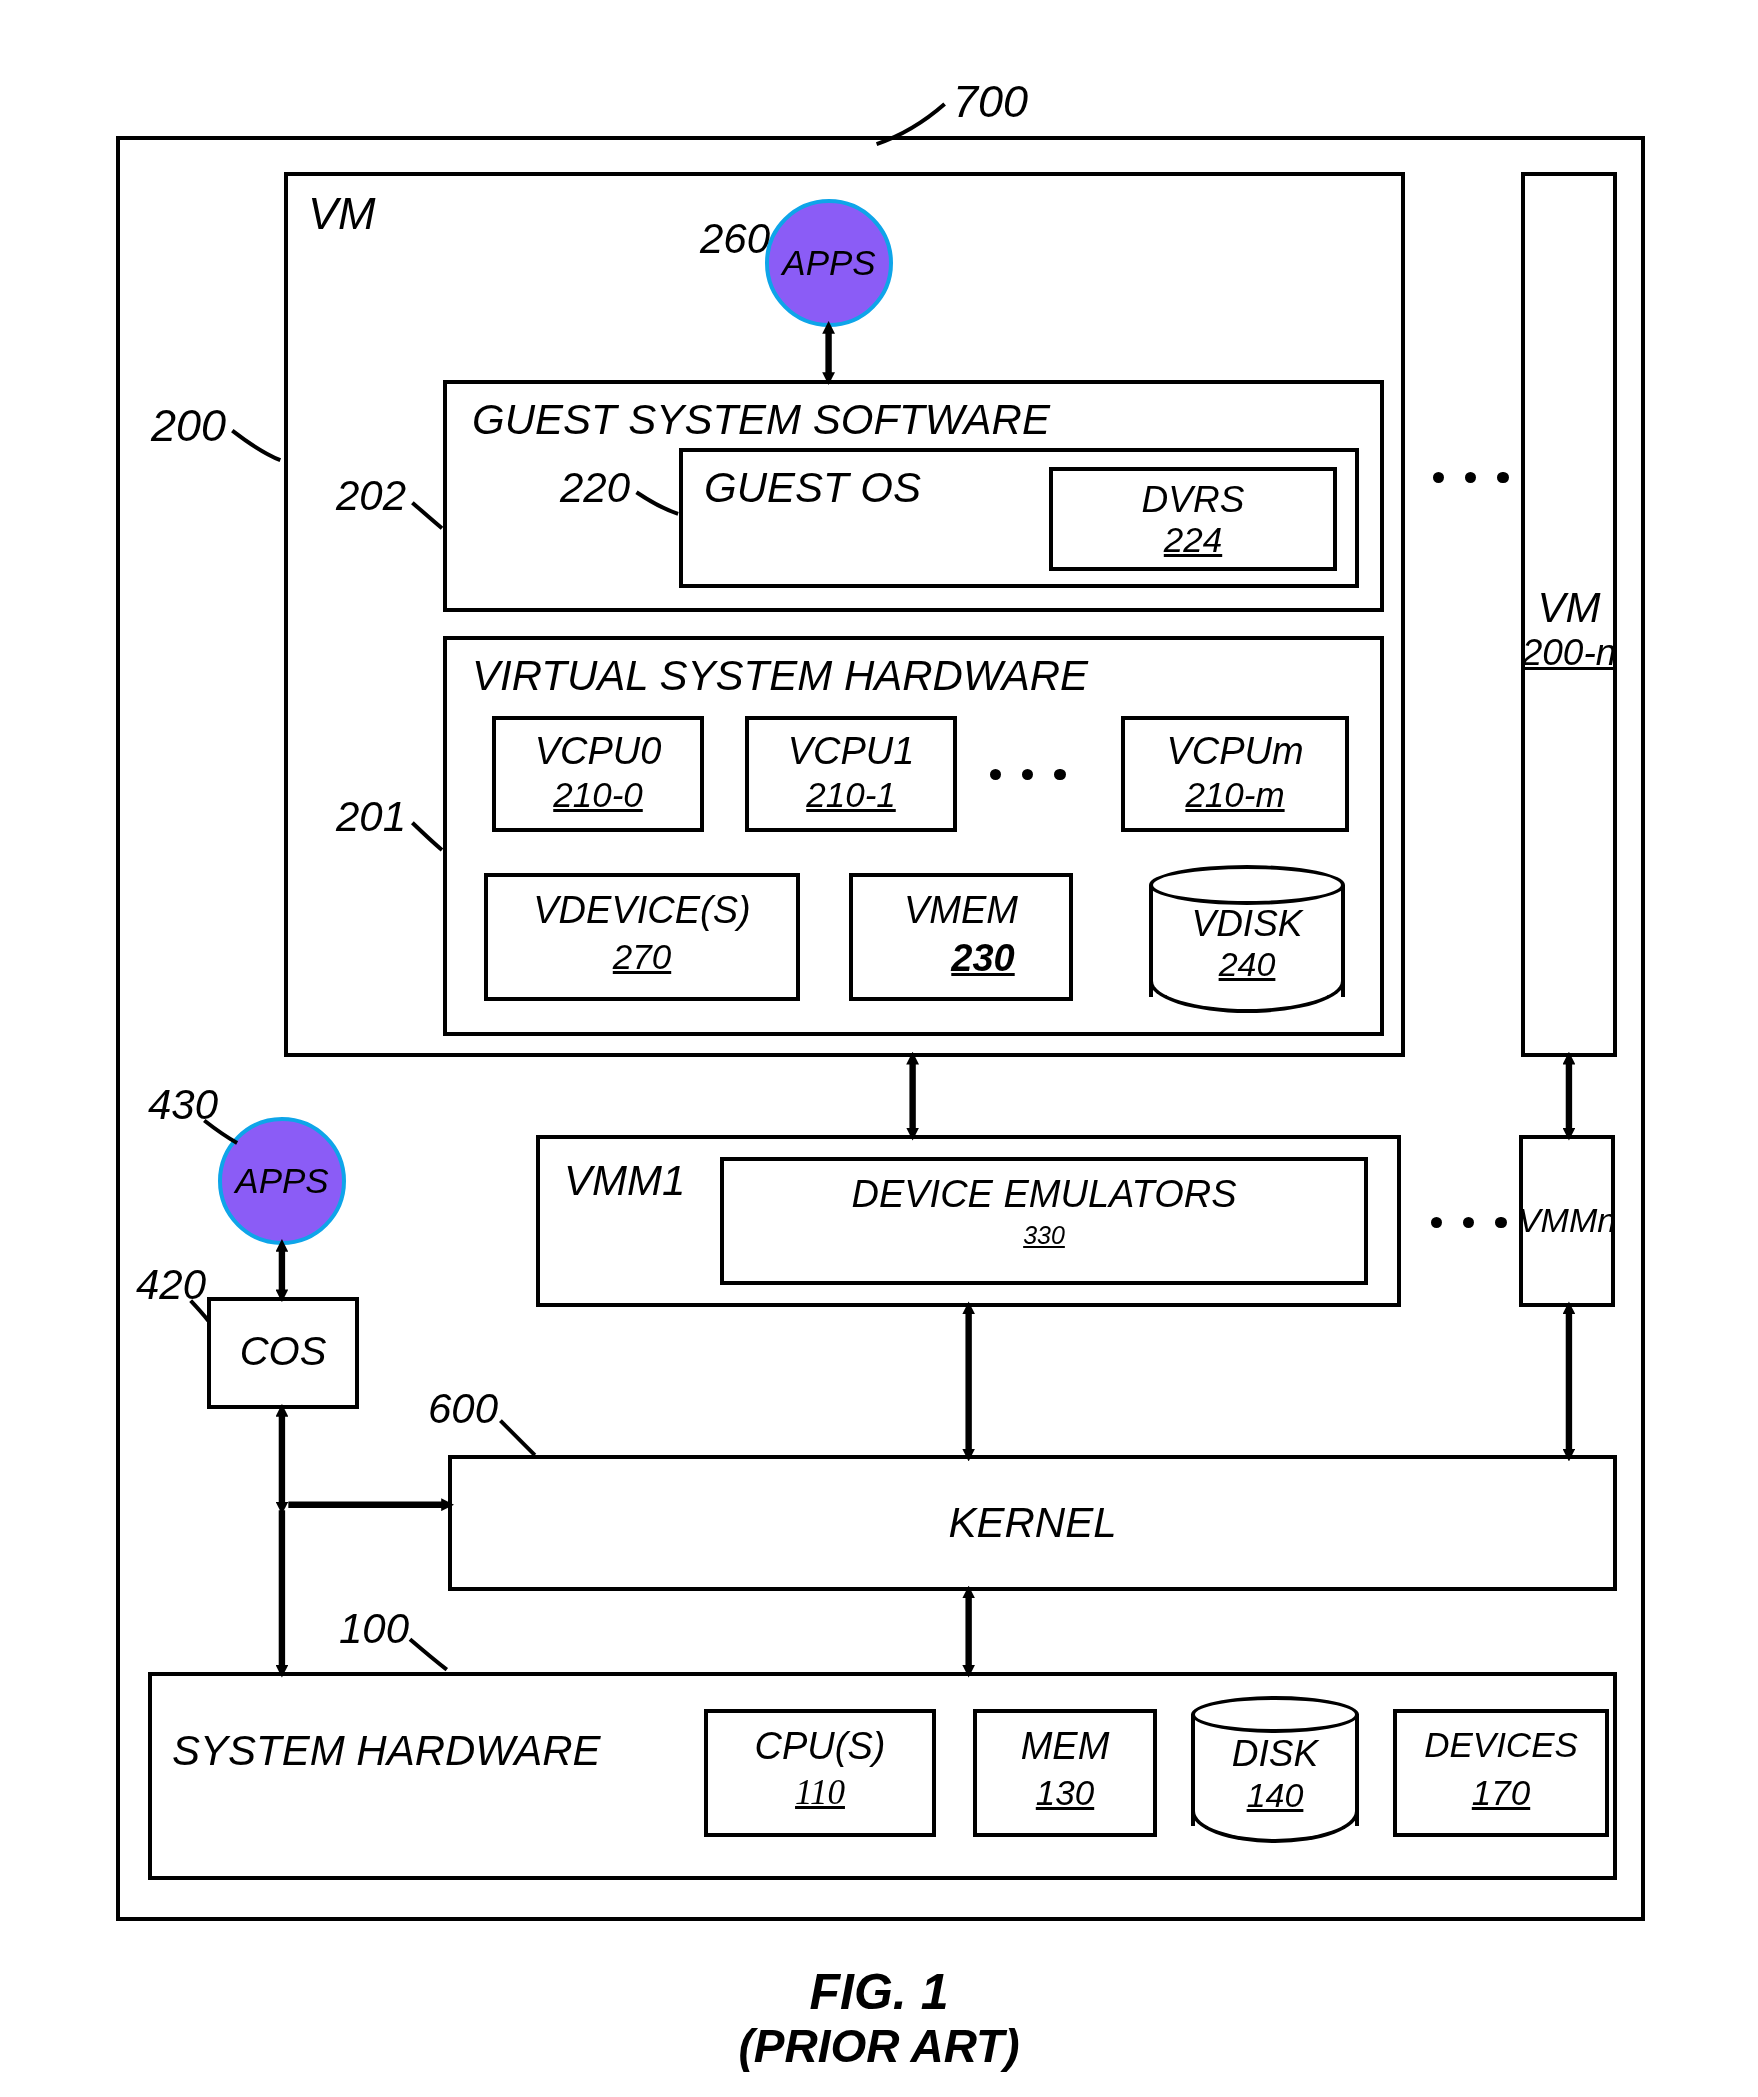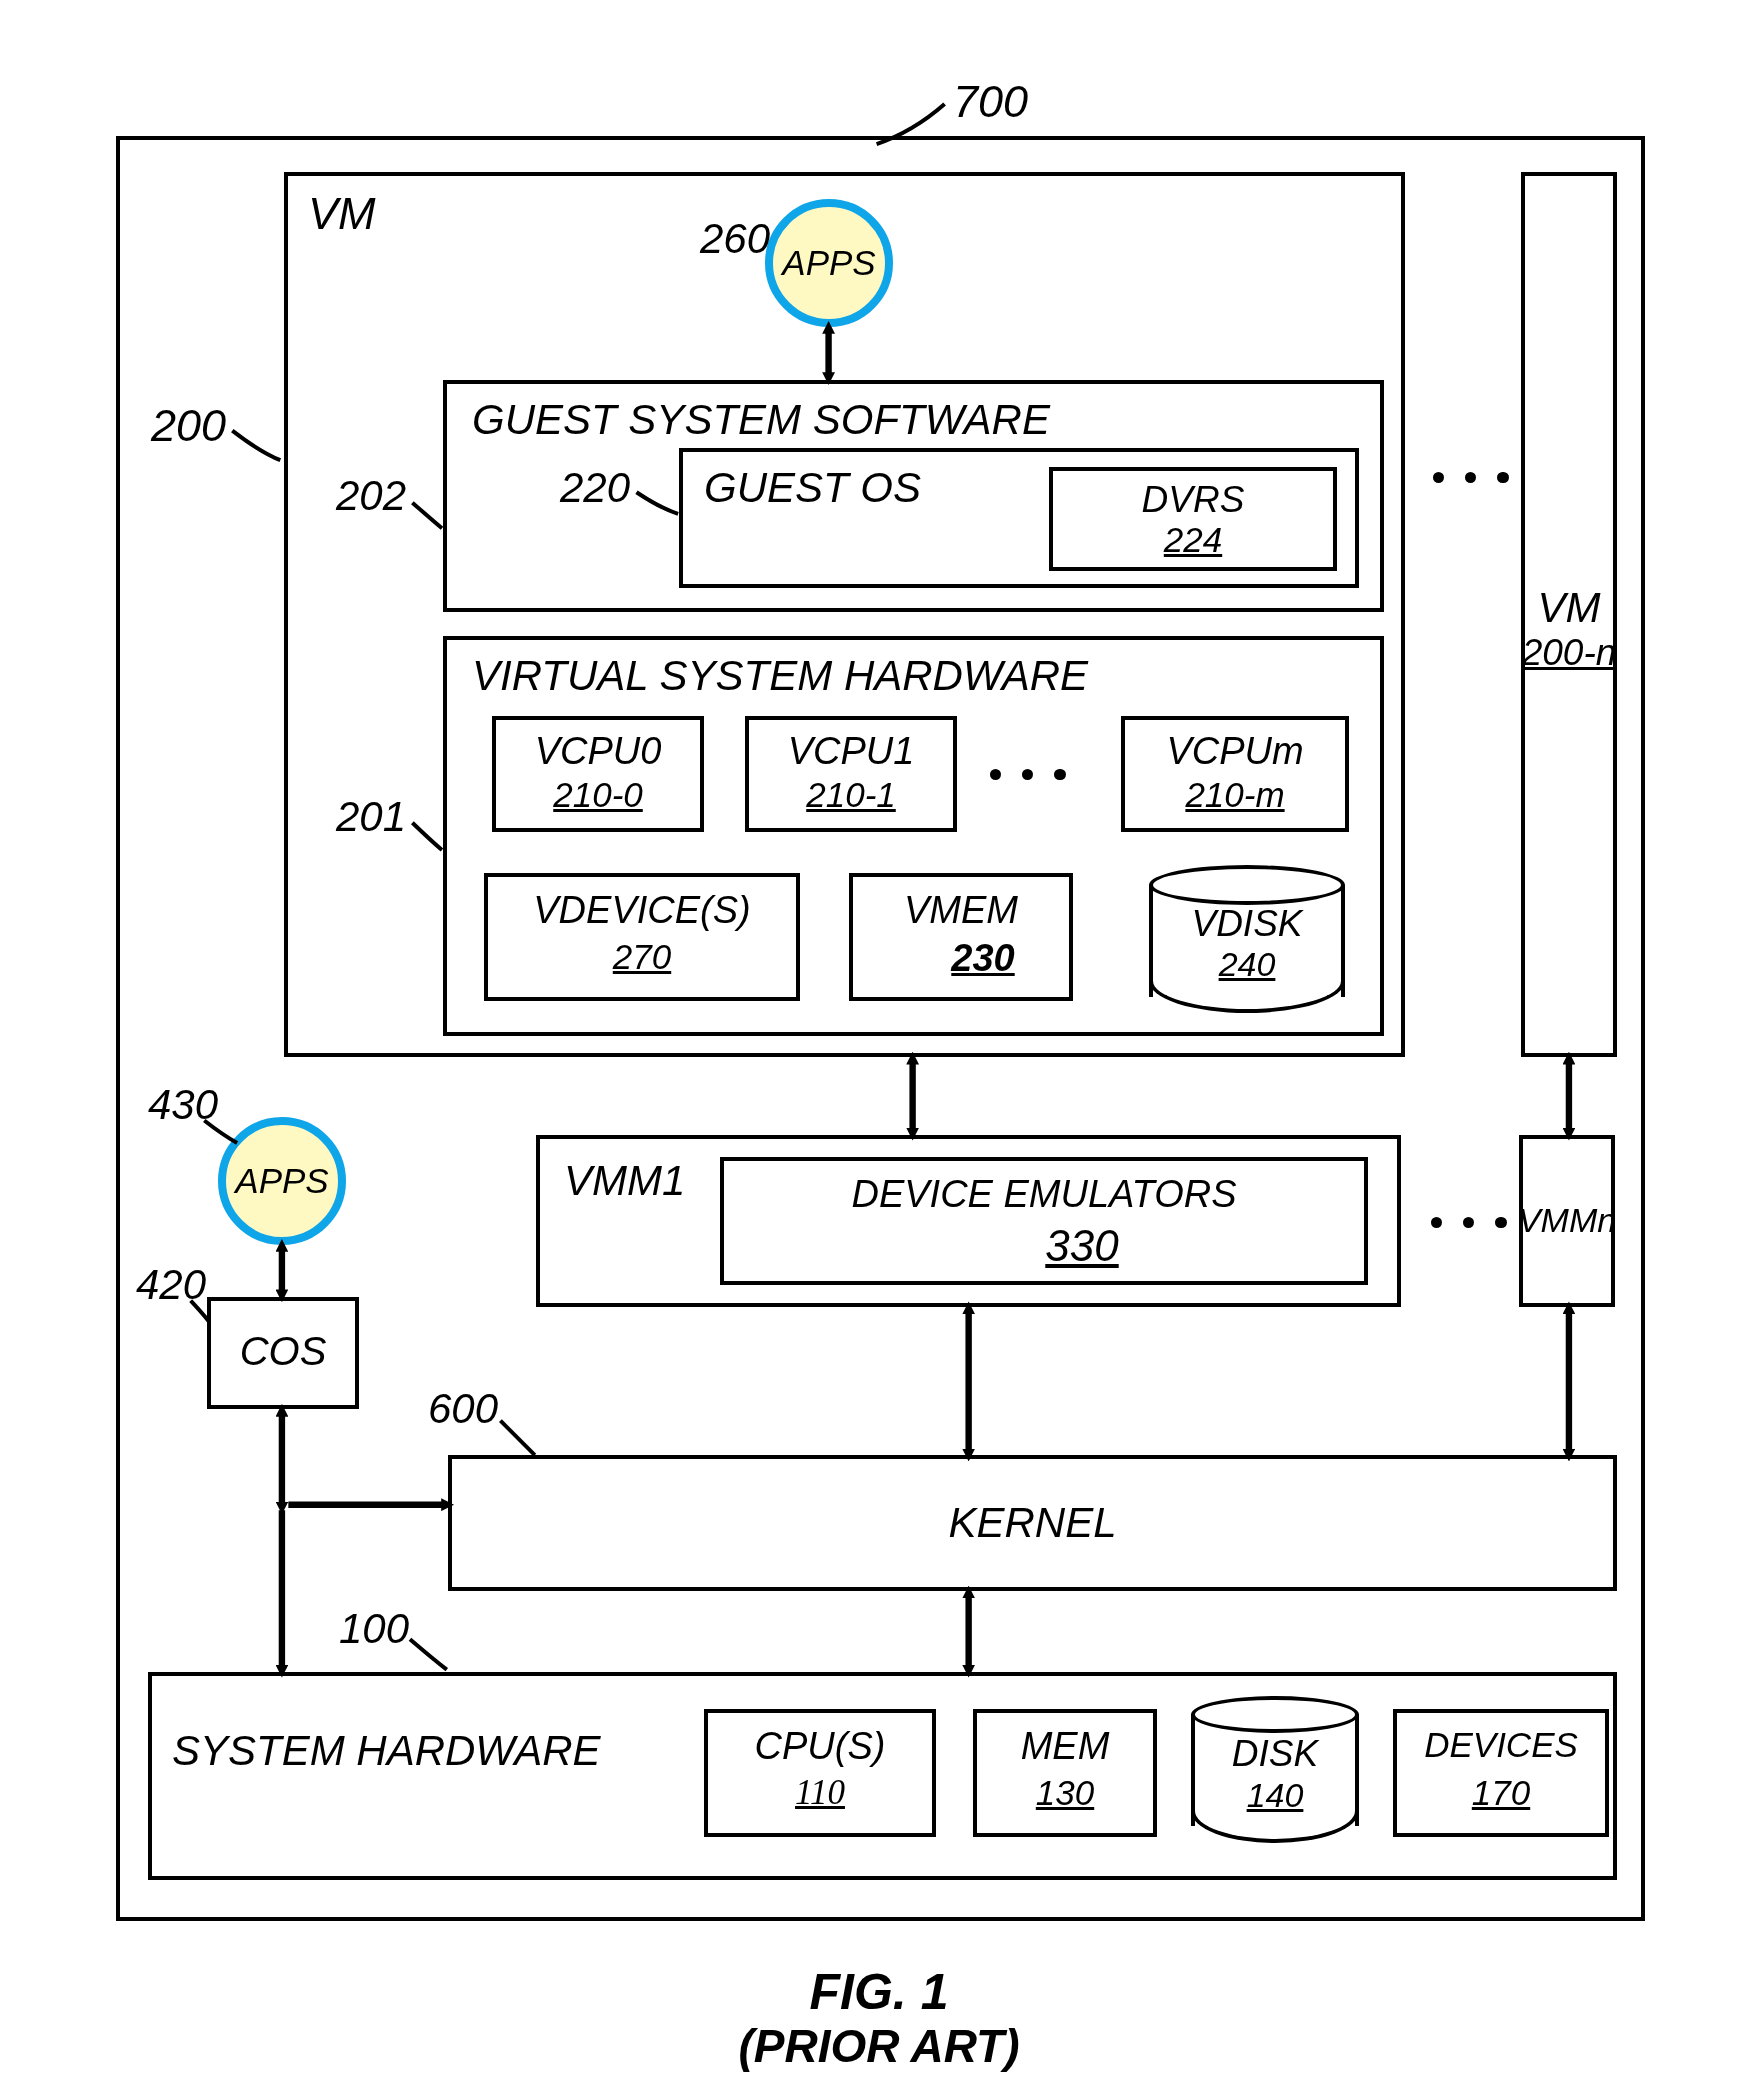--- a/index.html
+++ b/index.html
@@ -19,23 +19,23 @@
     position: absolute;
     font-style: italic;
     font-weight: 400;
     white-space: nowrap;
   }
   .labelc { text-align: center; }
   .num { font-style: italic; }
   .underline { text-decoration: underline; }
   .circle {
     position: absolute;
-    border: 8px solid #0ea5e9;
+    border: 4px solid #0ea5e9;
     border-radius: 50%;
-    background: #fef9c3;
+    background: #8b5cf6;
     display: flex; align-items: center; justify-content: center;
     font-style: italic;
   }
   .disk {
     position: absolute;
   }
   .disk .top-ellipse {
     position: absolute; left: 0; top: 0; right: 0;
     border: 4px solid #000; border-radius: 50%;
     background: #fff;
@@ -126,21 +126,21 @@
     <div class="top-ellipse" style="height:40px;"></div>
   </div>
   <div class="label labelc" style="left:1149px; top:903px; width:196px; font-size:37px;">VDISK</div>
   <div class="label labelc underline" style="left:1149px; top:945px; width:196px; font-size:34px;">240</div>
 
   <div class="box" style="left:536px; top:1135px; width:865px; height:172px;"></div>
   <div class="label" style="left:564px; top:1157px; font-size:42px;">VMM1</div>
 
   <div class="box" style="left:720px; top:1157px; width:648px; height:128px;"></div>
   <div class="label labelc" style="left:720px; top:1173px; width:648px; font-size:38px;">DEVICE EMULATORS</div>
-  <div class="label labelc underline" style="left:720px; top:1221px; width:648px; font-size:44px;margin-left:38px;">330</div>
+  <div class="label labelc underline" style="left:720px; top:1221px; width:648px; font-size:25px;">330</div>
 
   <div class="box" style="left:1519px; top:1135px; width:96px; height:172px;"></div>
   <div class="label labelc" style="left:1503px; top:1201px; width:128px; font-size:34px;">VMMn</div>
 
   <div class="dots" style="left:1431px; top:1217px;">
     <div class="dot"></div>
       <div class="dot"></div>
       <div class="dot"></div>
   </div>
 

